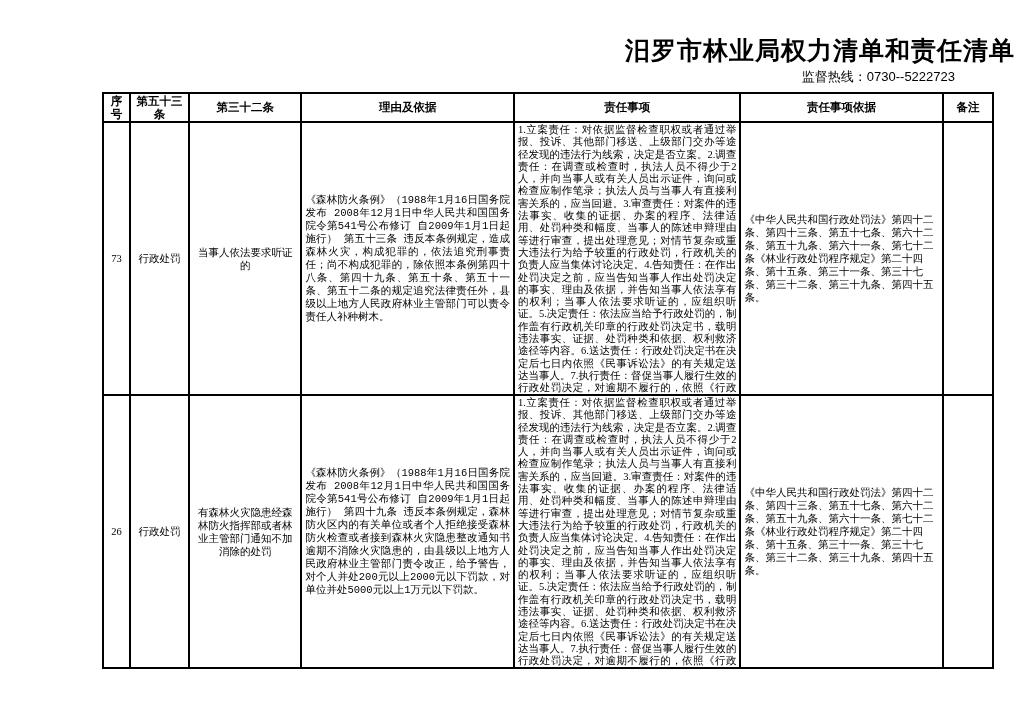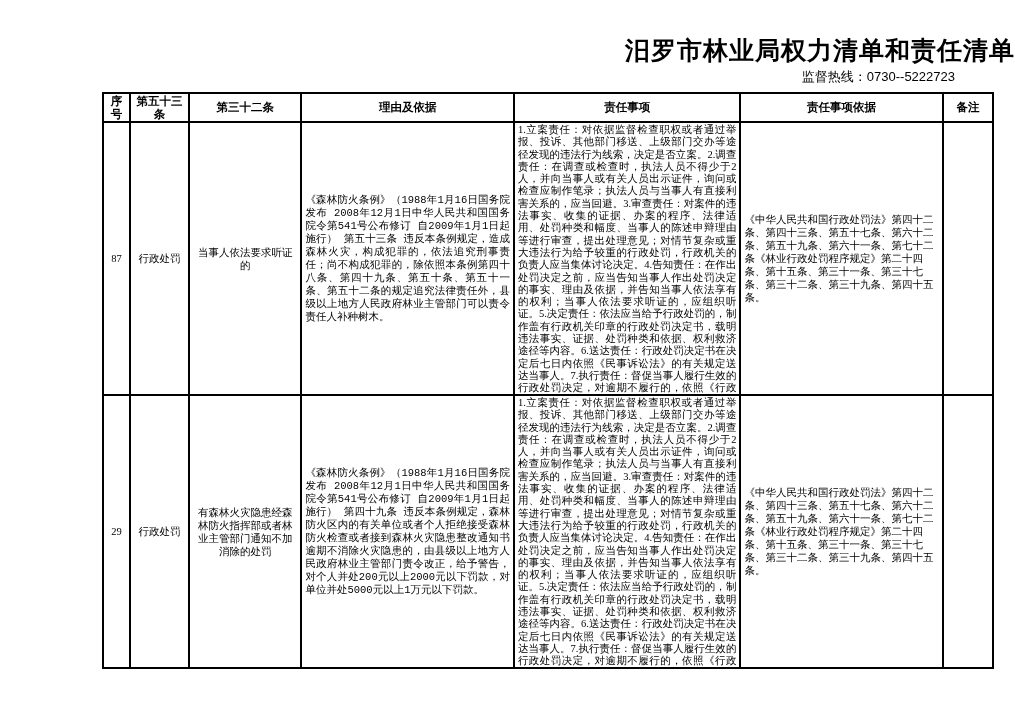--- a/index.html
+++ b/index.html
@@ -70,32 +70,32 @@
         <th>第五十三条</th>
         <th>第三十二条</th>
         <th>理由及依据</th>
         <th>责任事项</th>
         <th>责任事项依据</th>
         <th>备注</th>
       </tr>
     </thead>
     <tbody>
       <tr>
-        <td class="cell-center">87</td>
+        <td class="cell-center">73</td>
         <td class="cell-center">行政处罚</td>
         <td class="cell-center">当事人依法要求听证的</td>
         <td class="cell-basis">《森林防火条例》（1988年1月16日国务院发布 2008年12月1日中华人民共和国国务院令第541号公布修订 自2009年1月1日起施行） 第五十三条 违反本条例规定，造成森林火灾，构成犯罪的，依法追究刑事责任；尚不构成犯罪的，除依照本条例第四十八条、第四十九条、第五十条、第五十一条、第五十二条的规定追究法律责任外，县级以上地方人民政府林业主管部门可以责令责任人补种树木。</td>
         <td class="cell-duty">
           <div class="clip">1.立案责任：对依据监督检查职权或者通过举报、投诉、其他部门移送、上级部门交办等途径发现的违法行为线索，决定是否立案。2.调查责任：在调查或检查时，执法人员不得少于2人，并向当事人或有关人员出示证件，询问或检查应制作笔录；执法人员与当事人有直接利害关系的，应当回避。3.审查责任：对案件的违法事实、收集的证据、办案的程序、法律适用、处罚种类和幅度、当事人的陈述申辩理由等进行审查，提出处理意见；对情节复杂或重大违法行为给予较重的行政处罚，行政机关的负责人应当集体讨论决定。4.告知责任：在作出处罚决定之前，应当告知当事人作出处罚决定的事实、理由及依据，并告知当事人依法享有的权利；当事人依法要求听证的，应组织听证。5.决定责任：依法应当给予行政处罚的，制作盖有行政机关印章的行政处罚决定书，载明违法事实、证据、处罚种类和依据、权利救济途径等内容。6.送达责任：行政处罚决定书在决定后七日内依照《民事诉讼法》的有关规定送达当事人。7.执行责任：督促当事人履行生效的行政处罚决定，对逾期不履行的，依照《行政强制法》的规定执行。8.法律法规规章文件规定应履行的其他责任。</div>
         </td>
         <td class="cell-dutybasis">《中华人民共和国行政处罚法》第四十二条、第四十三条、第五十七条、第六十二条、第五十九条、第六十一条、第七十二条《林业行政处罚程序规定》第二十四条、第十五条、第三十一条、第三十七条、第三十二条、第三十九条、第四十五条。</td>
         <td class="cell-center"></td>
       </tr>
       <tr>
-        <td class="cell-center">29</td>
+        <td class="cell-center">26</td>
         <td class="cell-center">行政处罚</td>
         <td class="cell-center">有森林火灾隐患经森林防火指挥部或者林业主管部门通知不加消除的处罚</td>
         <td class="cell-basis">《森林防火条例》（1988年1月16日国务院发布 2008年12月1日中华人民共和国国务院令第541号公布修订 自2009年1月1日起施行） 第四十九条 违反本条例规定，森林防火区内的有关单位或者个人拒绝接受森林防火检查或者接到森林火灾隐患整改通知书逾期不消除火灾隐患的，由县级以上地方人民政府林业主管部门责令改正，给予警告，对个人并处200元以上2000元以下罚款，对单位并处5000元以上1万元以下罚款。</td>
         <td class="cell-duty">
           <div class="clip">1.立案责任：对依据监督检查职权或者通过举报、投诉、其他部门移送、上级部门交办等途径发现的违法行为线索，决定是否立案。2.调查责任：在调查或检查时，执法人员不得少于2人，并向当事人或有关人员出示证件，询问或检查应制作笔录；执法人员与当事人有直接利害关系的，应当回避。3.审查责任：对案件的违法事实、收集的证据、办案的程序、法律适用、处罚种类和幅度、当事人的陈述申辩理由等进行审查，提出处理意见；对情节复杂或重大违法行为给予较重的行政处罚，行政机关的负责人应当集体讨论决定。4.告知责任：在作出处罚决定之前，应当告知当事人作出处罚决定的事实、理由及依据，并告知当事人依法享有的权利；当事人依法要求听证的，应组织听证。5.决定责任：依法应当给予行政处罚的，制作盖有行政机关印章的行政处罚决定书，载明违法事实、证据、处罚种类和依据、权利救济途径等内容。6.送达责任：行政处罚决定书在决定后七日内依照《民事诉讼法》的有关规定送达当事人。7.执行责任：督促当事人履行生效的行政处罚决定，对逾期不履行的，依照《行政强制法》的规定执行。8.法律法规规章文件规定应履行的其他责任。</div>
         </td>
         <td class="cell-dutybasis">《中华人民共和国行政处罚法》第四十二条、第四十三条、第五十七条、第六十二条、第五十九条、第六十一条、第七十二条《林业行政处罚程序规定》第二十四条、第十五条、第三十一条、第三十七条、第三十二条、第三十九条、第四十五条。</td>
         <td class="cell-center"></td>
       </tr>
     </tbody>

